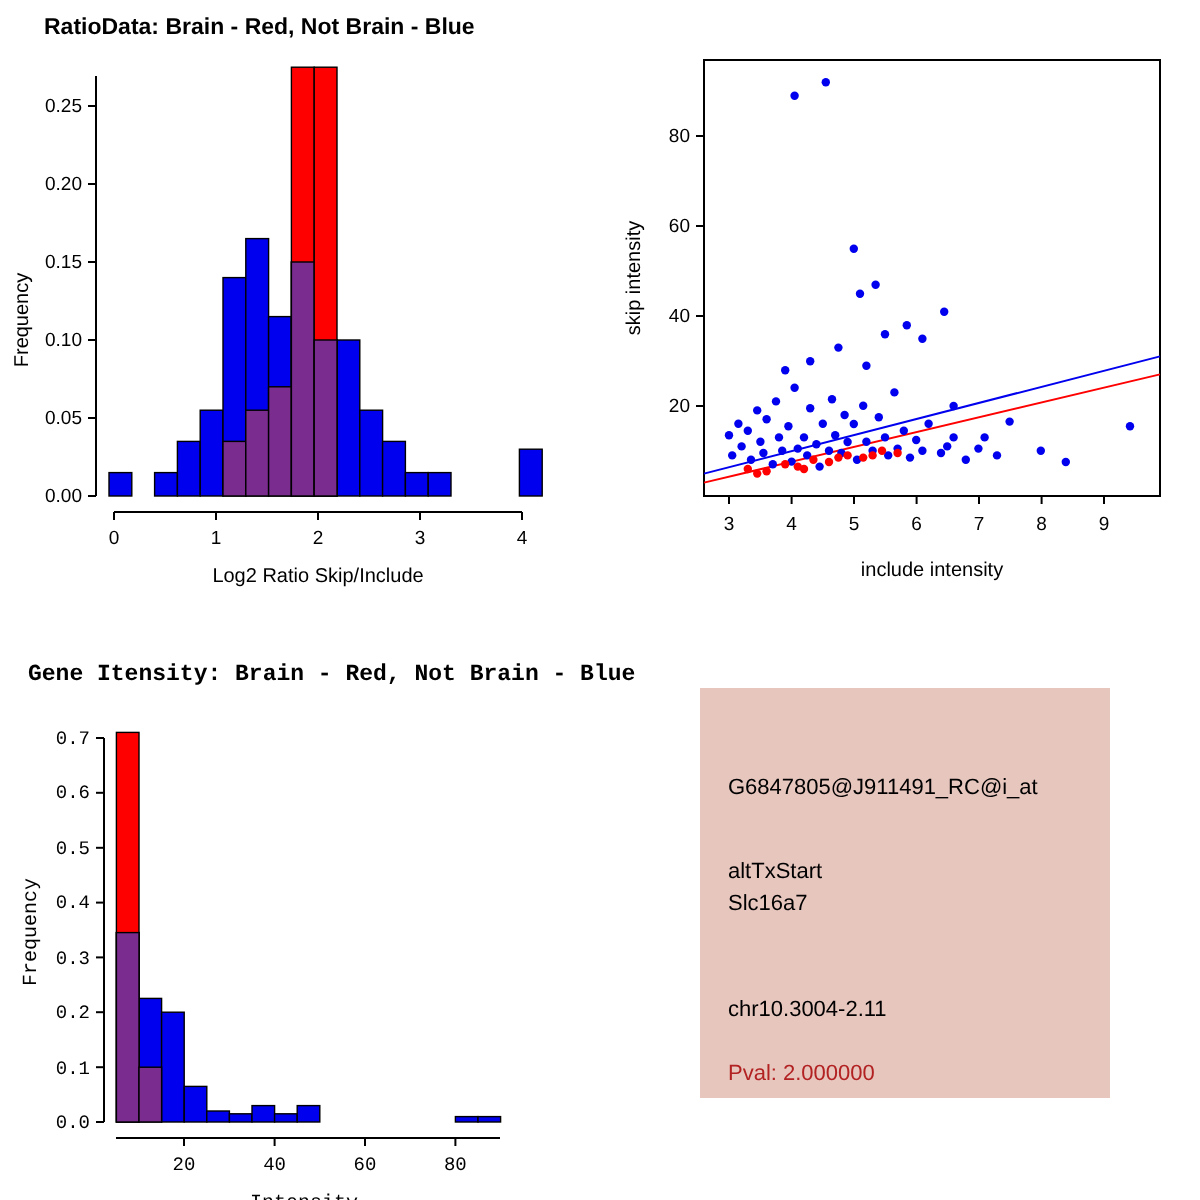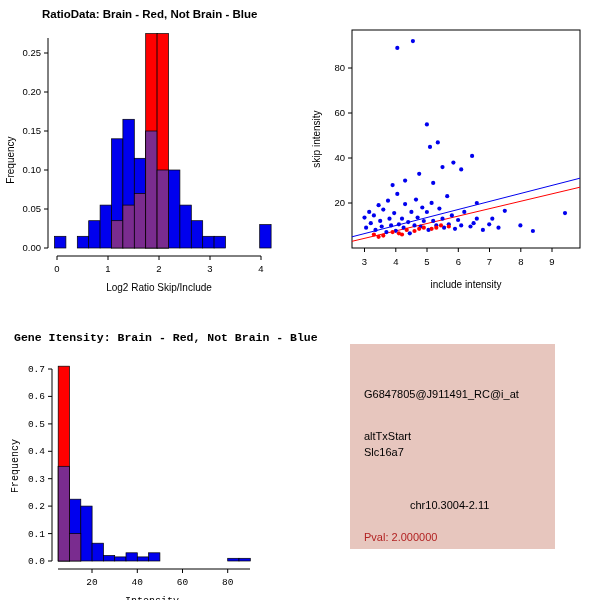--- a/index.html
+++ b/index.html
@@ -52,21 +52,21 @@
   .info-line.pval {
     color: #b22222;
   }
 </style>
 </head>
 <body>
 
 <div class="page">
 
   <div class="panel" style="left:0px; top:0px; width:300px; height:300px;">
-    <div class="panel-title" style="position:absolute; left:22px; top:8px;margin-left:20px;">RatioData: Brain - Red, Not Brain - Blue</div>
+    <div class="panel-title" style="position:absolute; left:22px; top:8px;">RatioData: Brain - Red, Not Brain - Blue</div>
     <svg width="300" height="300">
 
       <g>
         <rect x="54.5" y="236.3" width="11.4" height="11.7" fill="#0000ee" stroke="#000" stroke-width="0.7"></rect>
         <rect x="77.3" y="236.3" width="11.4" height="11.7" fill="#0000ee" stroke="#000" stroke-width="0.7"></rect>
         <rect x="88.7" y="220.7" width="11.4" height="27.3" fill="#0000ee" stroke="#000" stroke-width="0.7"></rect>
         <rect x="100.1" y="205.1" width="11.4" height="42.9" fill="#0000ee" stroke="#000" stroke-width="0.7"></rect>
         <rect x="111.5" y="138.8" width="11.4" height="109.2" fill="#0000ee" stroke="#000" stroke-width="0.7"></rect>
         <rect x="122.9" y="119.3" width="11.4" height="128.7" fill="#0000ee" stroke="#000" stroke-width="0.7"></rect>
         <rect x="134.3" y="158.3" width="11.4" height="89.7" fill="#0000ee" stroke="#000" stroke-width="0.7"></rect>
@@ -331,17 +331,17 @@
         <text x="227.7" y="269">80</text>
       </g>
       <text class="axis-label" x="152" y="288" text-anchor="middle">Intensity</text>
     </svg>
   </div>
 
   <div class="info-panel" style="left:350px; top:344px; width:205px; height:205px;">
     <div class="info-line" style="left:14px; top:44px;">G6847805@J911491_RC@i_at</div>
     <div class="info-line" style="left:14px; top:86px;">altTxStart</div>
     <div class="info-line" style="left:14px; top:102px;">Slc16a7</div>
-    <div class="info-line" style="left:14px; top:155px;margin-left:46px;">chr10.3004-2.11</div>
+    <div class="info-line" style="left:14px; top:155px;">chr10.3004-2.11</div>
     <div class="info-line pval" style="left:14px; top:187px;">Pval: 2.000000</div>
   </div>
 
 </div>
 
 </body></html>

